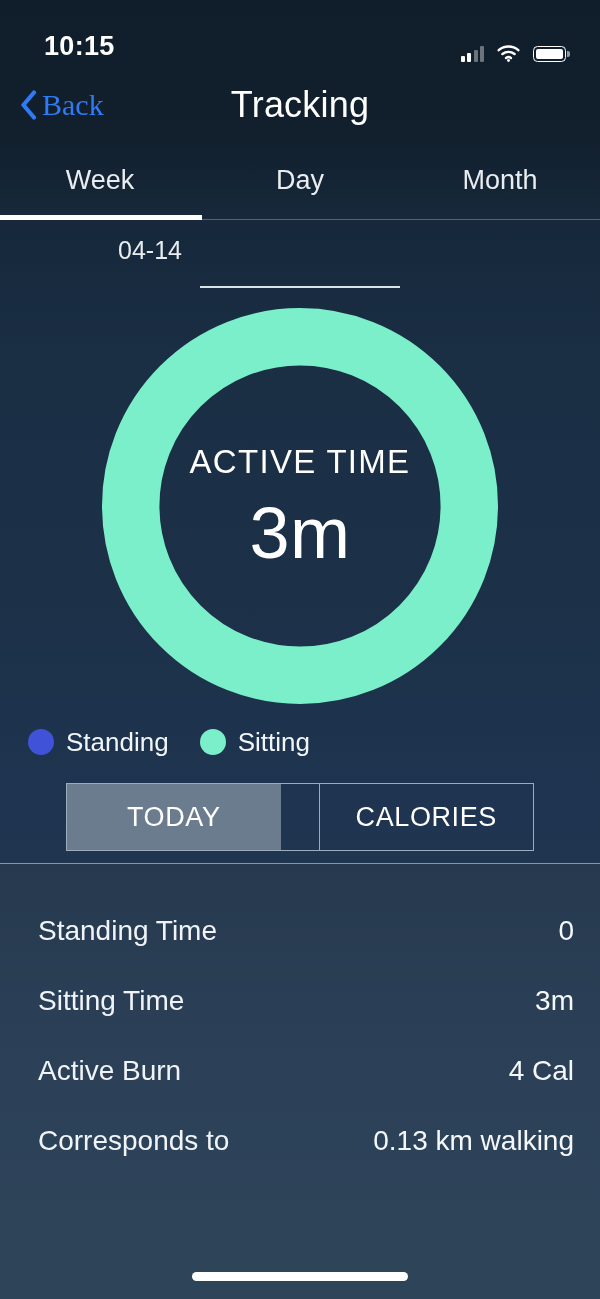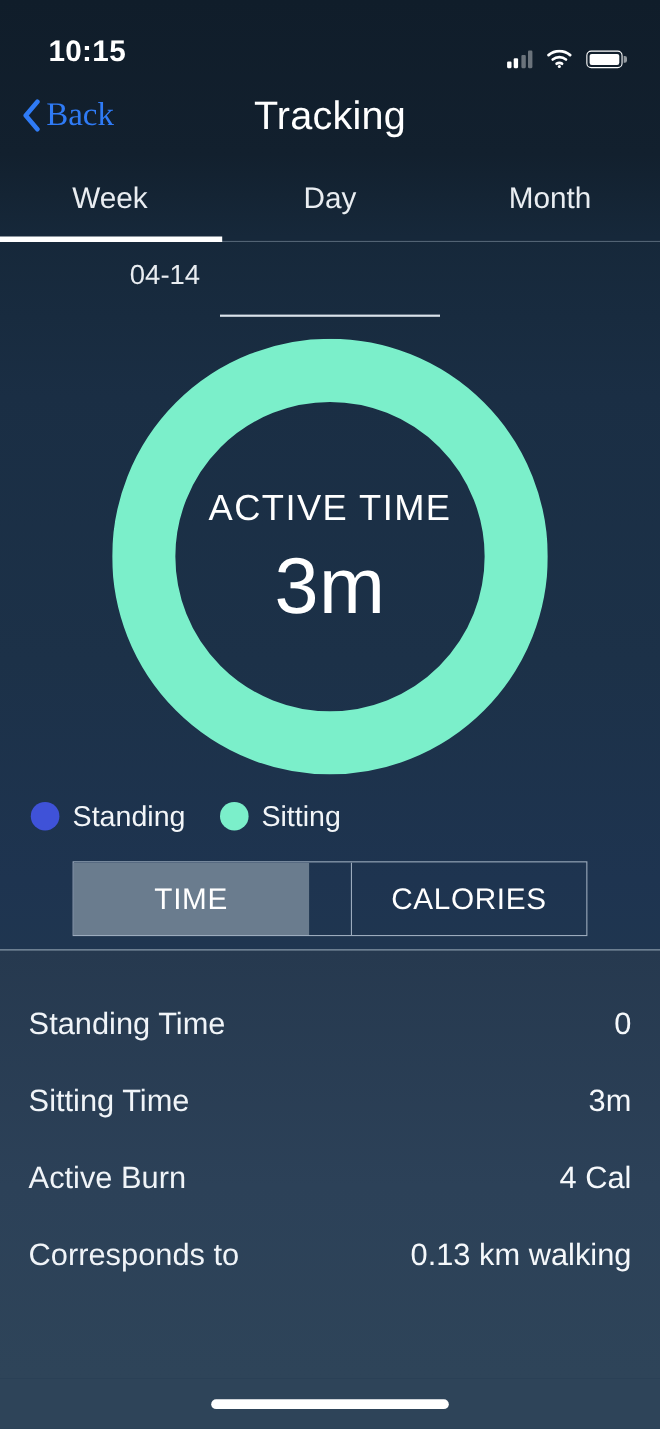--- a/index.html
+++ b/index.html
@@ -183,21 +183,21 @@
     font-family:"Liberation Sans", sans-serif;
   }
   .seg-btn.active { background:#6A7C8E; }
   .seg-btn + .seg-btn { border-left:1.5px solid rgba(205,218,232,.72);margin-left:38px; }
 
   
   .stats-panel {
     flex:1 1 auto;
     background:linear-gradient(180deg,#26394F 0%, #2C4158 55%, #2E4459 100%);
     border-top:1.5px solid rgba(205,218,232,.55);
-    padding:32px 26px 0 26px;
+    padding:32px 26px 0 38px;
   }
   .stat-row {
     height:70px;
     display:flex; align-items:center;
     justify-content:space-between;
   }
   .stat-label { color:#F0F4F8; font-size:28px; }
   .stat-value { color:#F5F8FB; font-size:28px; }
 
   
@@ -283,21 +283,21 @@
       <span class="legend-text">Standing</span>
     </div>
     <div class="legend-item">
       <span class="legend-dot" style="background:#7BEFCA"></span>
       <span class="legend-text">Sitting</span>
     </div>
   </div>
 
   <div class="seg-wrap">
     <div class="segmented">
-      <button class="seg-btn active">TIME</button>
+      <button class="seg-btn active">TODAY</button>
       <button class="seg-btn">CALORIES</button>
     </div>
   </div>
 
   <div class="stats-panel">
     <div class="stat-row">
       <span class="stat-label">Standing Time</span>
       <span class="stat-value">0</span>
     </div>
     <div class="stat-row">

